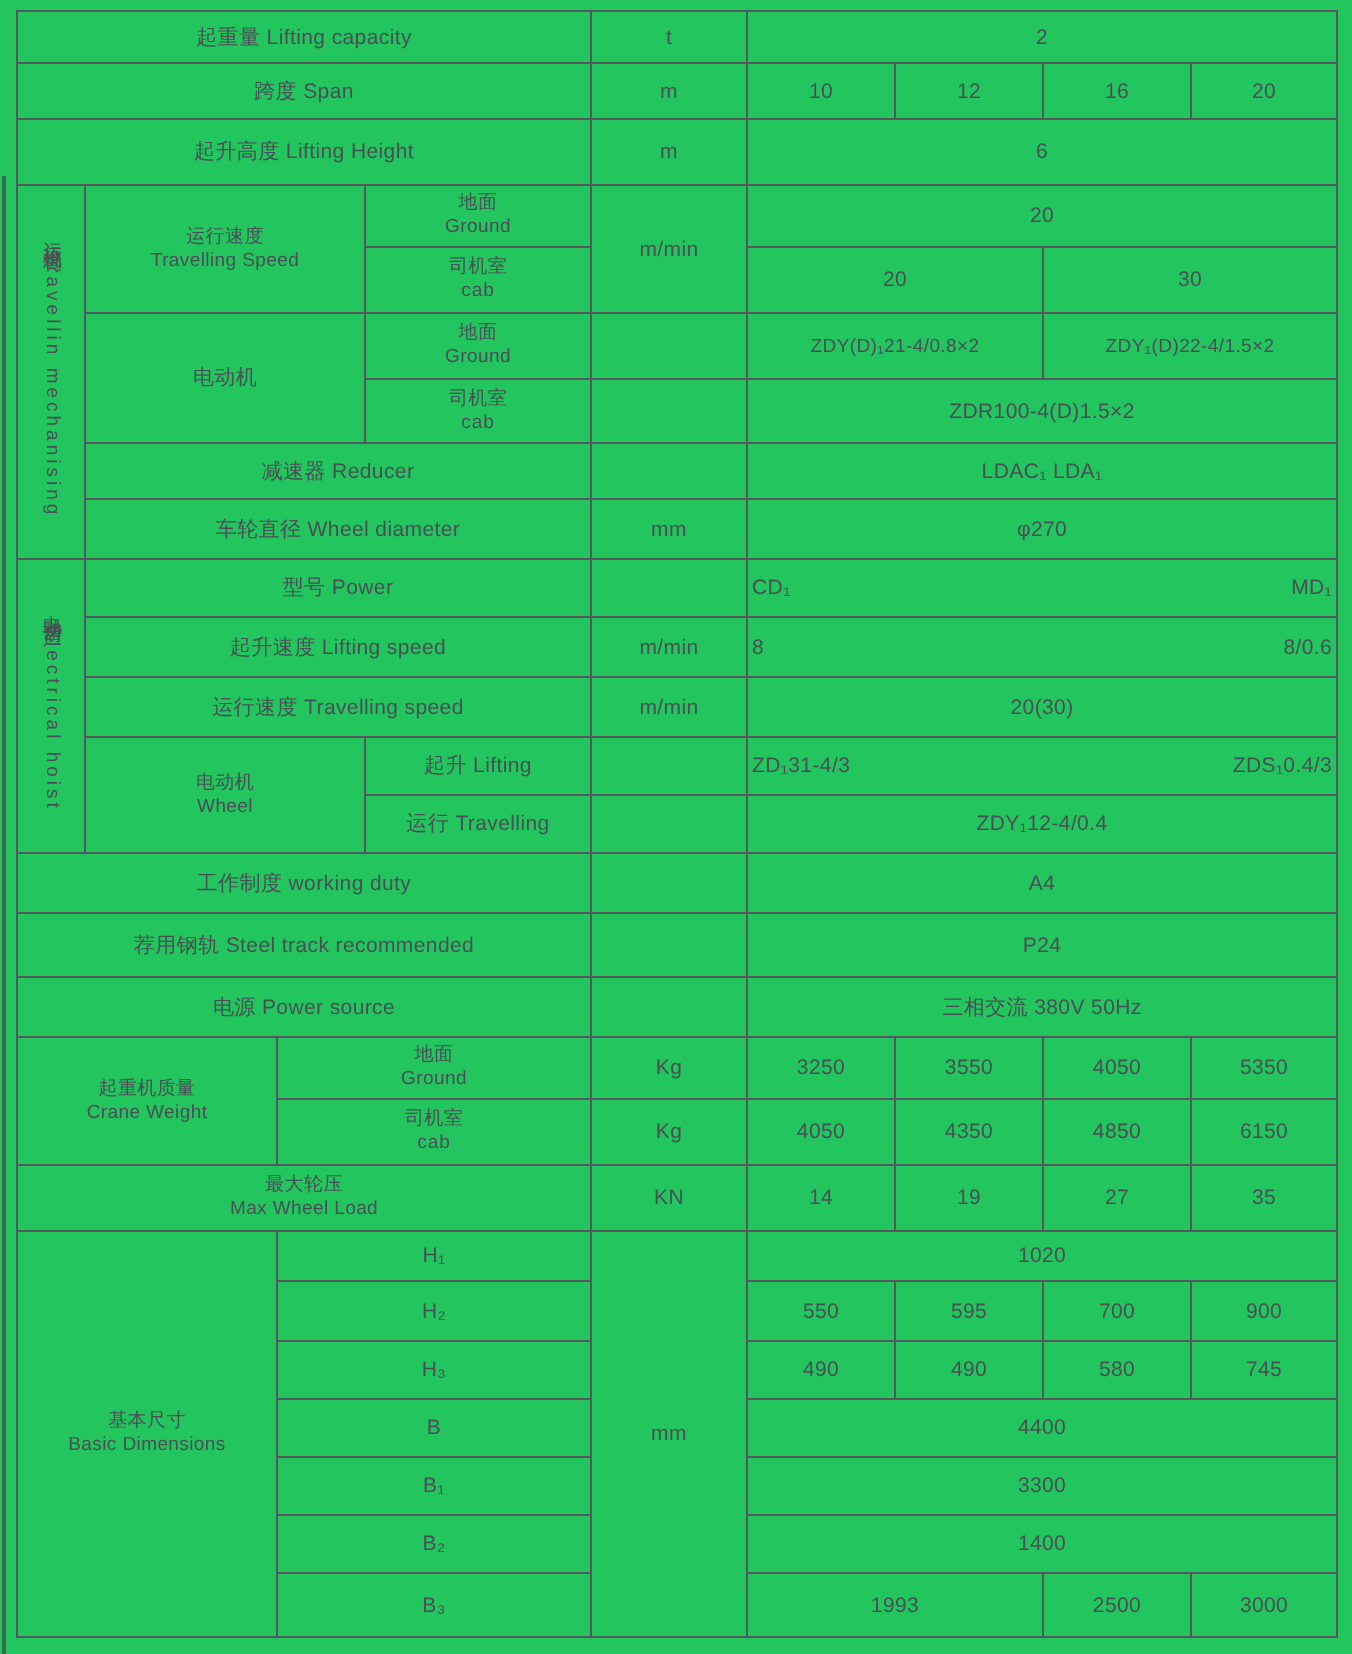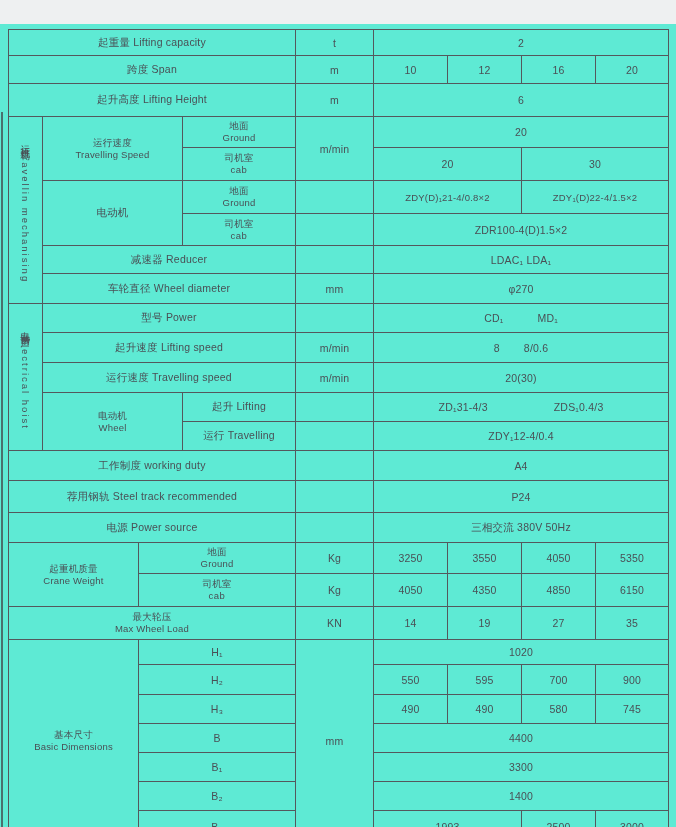--- a/index.html
+++ b/index.html
@@ -4,21 +4,21 @@
 <style>
   html,body{margin:0;padding:0;}
   body{
     width:676px;height:827px;
     background:#eef0f1;
     font-family:"Liberation Sans", sans-serif;
     color:#4a4f55;
     position:relative;
     overflow:hidden;
   }
-  .page{position:absolute;inset:0;background:#5eead4;margin-top:24px;}
+  .page{position:absolute;inset:0;background:#22c55e;}
   .scan-edge{position:absolute;left:1px;top:88px;width:2px;height:739px;background:#44474b;opacity:.75;}
   table.spec{
     position:absolute;left:8px;top:5px;
     border-collapse:collapse;table-layout:fixed;
     width:660px;
   }
   table.spec td{
     border:1px solid #54585c;
     text-align:center;vertical-align:middle;
     padding:0 2px;
@@ -36,21 +36,21 @@
   }
   .vtext{
     writing-mode:vertical-rl;
     text-orientation:mixed;
     margin:0 auto;
     font-size:9.5px;
     letter-spacing:2px;
     white-space:nowrap;
     line-height:1;
   }
-  .pair{display:flex;justify-content:center;align-items:center;}
+  .pair{display:flex;justify-content:space-between;align-items:center;}
   .gap-sm{gap:24px;}
   .gap-md{gap:34px;}
   .gap-lg{gap:66px;}
 </style>
 </head>
 <body>
 
 <div class="page">
   <div class="scan-edge"></div>
 

